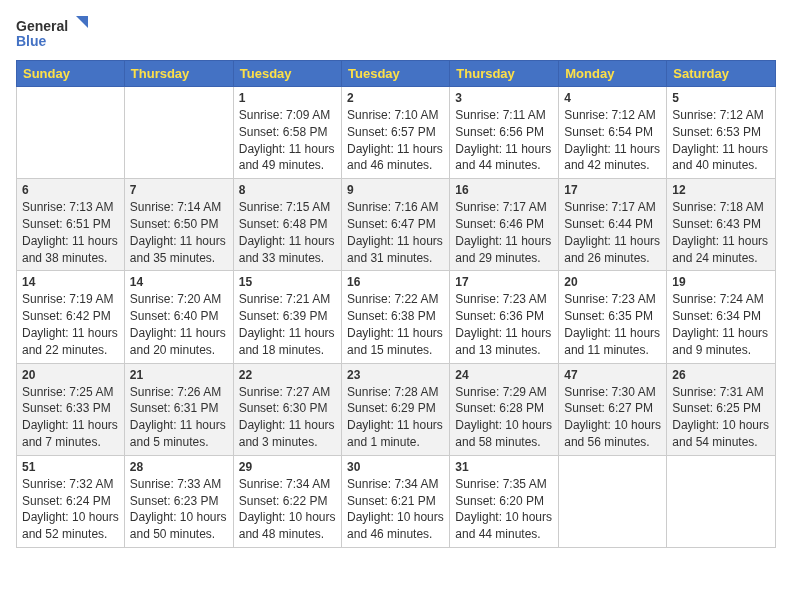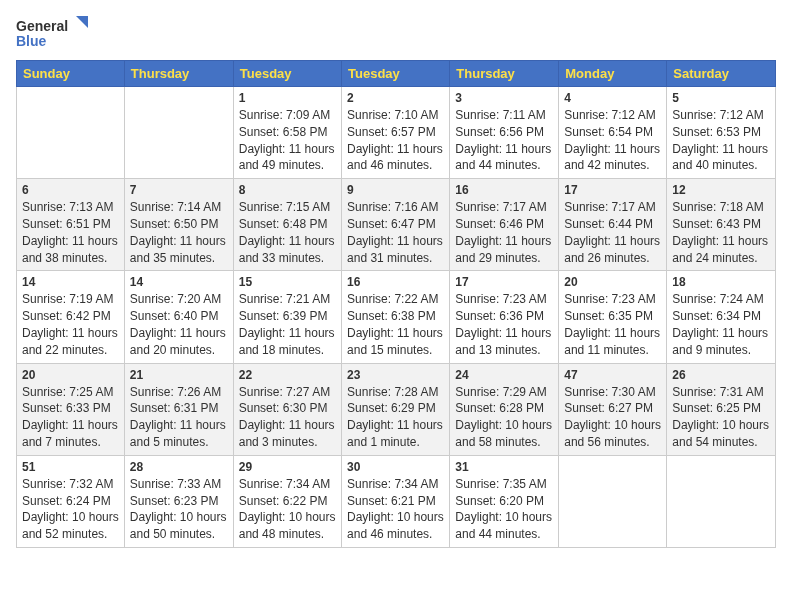--- a/index.html
+++ b/index.html
@@ -182,21 +182,21 @@
         </td>
         <td>
           <span class="day-number">17</span>
           <div class="day-info">Sunrise: 7:23 AM<br>Sunset: 6:36 PM<br>Daylight: 11 hours and 13 minutes.</div>
         </td>
         <td>
           <span class="day-number">20</span>
           <div class="day-info">Sunrise: 7:23 AM<br>Sunset: 6:35 PM<br>Daylight: 11 hours and 11 minutes.</div>
         </td>
         <td>
-          <span class="day-number">18</span>
+          <span class="day-number">19</span>
           <div class="day-info">Sunrise: 7:24 AM<br>Sunset: 6:34 PM<br>Daylight: 11 hours and 9 minutes.</div>
         </td>
       </tr>
       <tr>
         <td>
           <span class="day-number">20</span>
           <div class="day-info">Sunrise: 7:25 AM<br>Sunset: 6:33 PM<br>Daylight: 11 hours and 7 minutes.</div>
         </td>
         <td>
           <span class="day-number">21</span>

